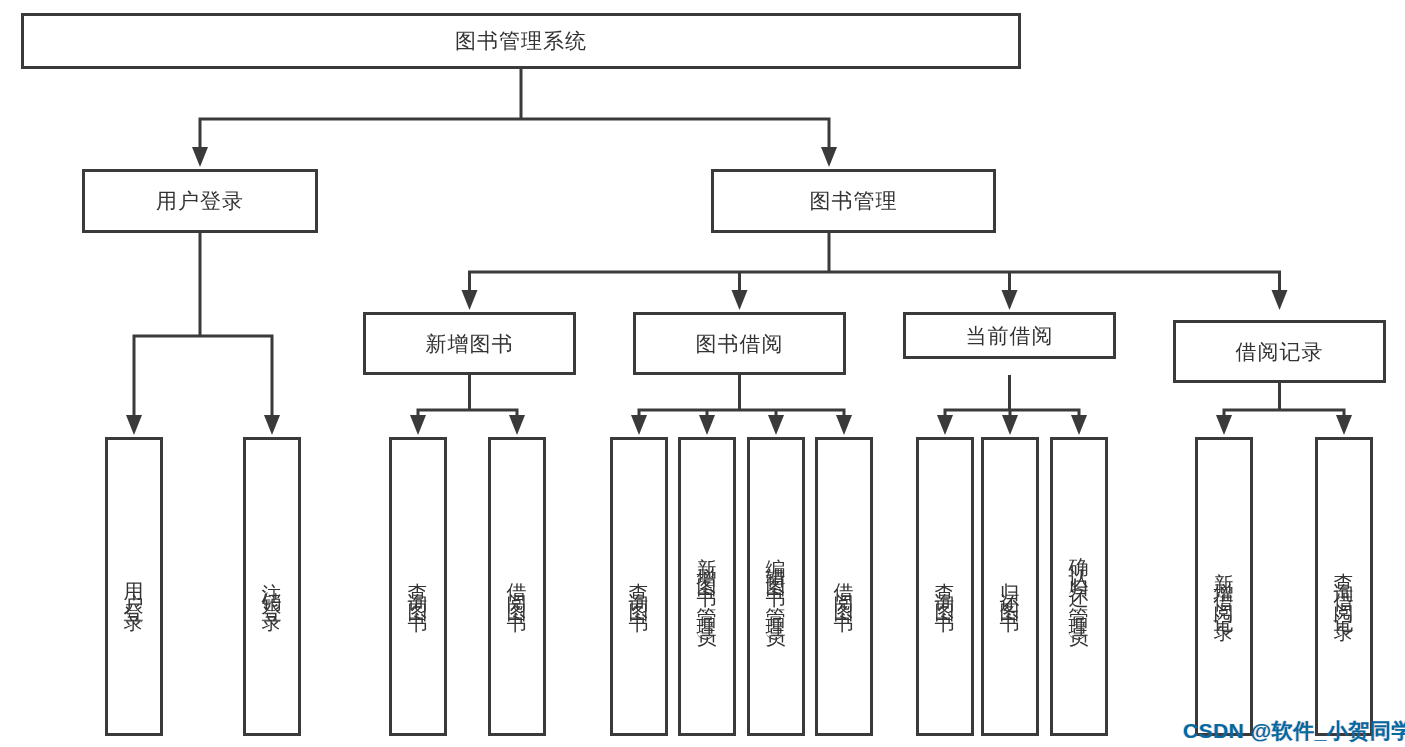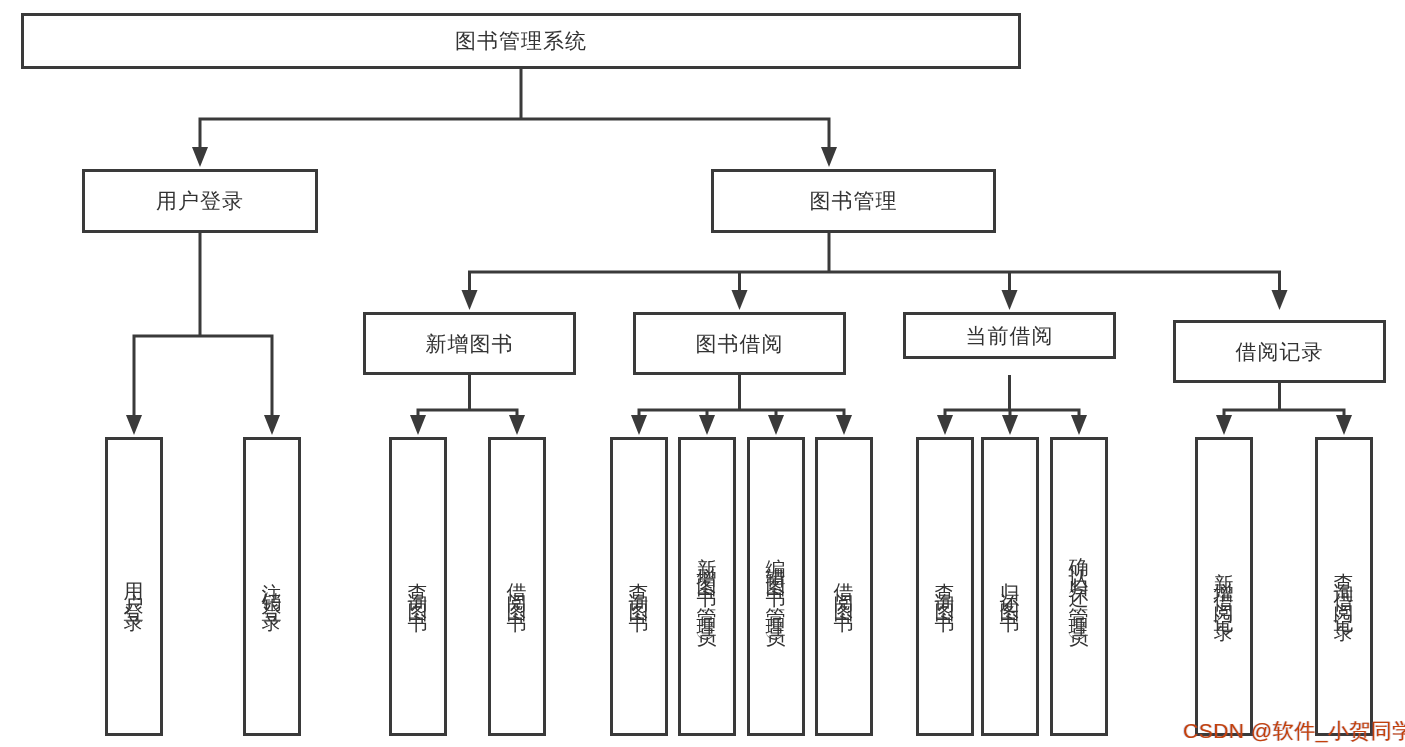--- a/index.html
+++ b/index.html
@@ -40,25 +40,26 @@
     letter-spacing:10px;
     font-size:20px;
     white-space:normal;
     line-height:1;
   }
   .watermark{
     position:absolute;
     left:1183px;top:717px;
     width:222px;
     font-size:21px;
-    color:#c2410c;
+    color:#0369a1;
     letter-spacing:0.5px;
     text-shadow:1px 0 0 rgba(190,80,60,0.25), -1px 0 0 rgba(70,90,190,0.25);
     white-space:nowrap;
     z-index:5;
+    font-weight:bold;
   }
 </style>
 </head>
 <body>
 
 <div class="canvas">
 
   <svg class="connectors" viewBox="0 0 1405 747" xmlns="http://www.w3.org/2000/svg">
     <g>
       <path d="M521 69 V119 M198.5 119 H830.5 M200 119 V159 M829 119 V159"></path>

